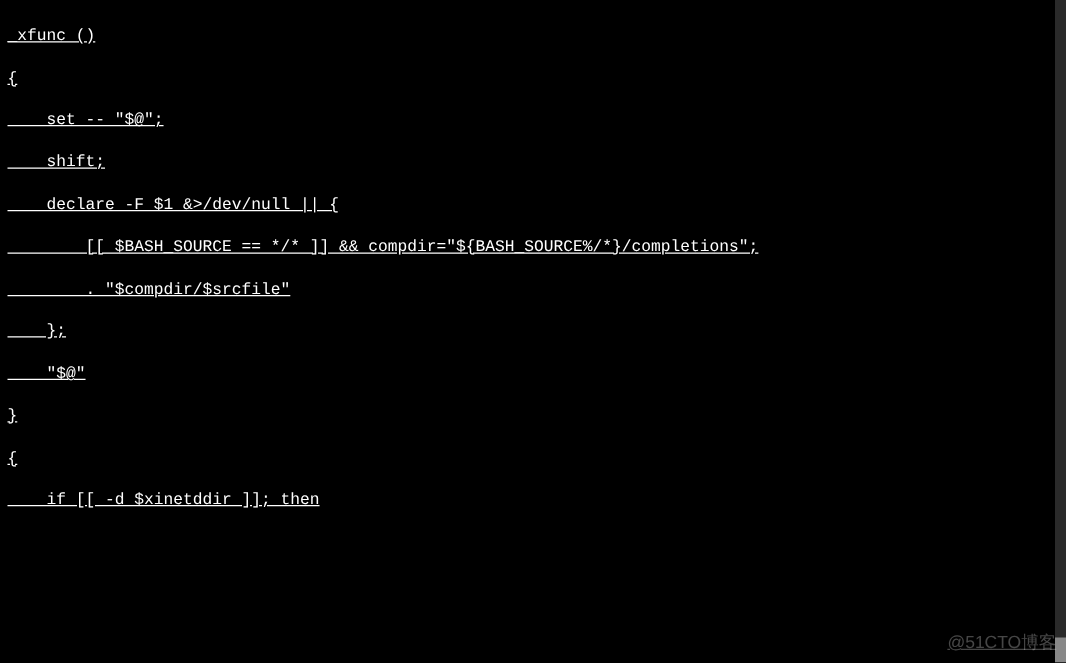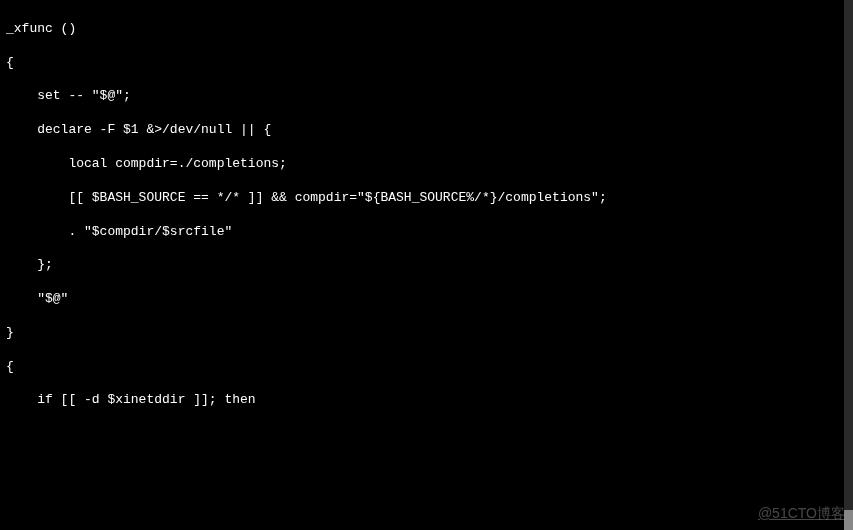--- a/index.html
+++ b/index.html
@@ -19,20 +19,21 @@
       overflow: hidden;
       position: relative;
     }
     .terminal-content {
       white-space: pre;
       font-family: inherit;
     }
     .line {
       display: block;
       min-height: 13px;
+      text-decoration: underline;
     }
     .watermark {
       position: absolute;
       bottom: 8px;
       right: 8px;
       color: rgba(200, 200, 200, 0.35);
       font-size: 14px;
       font-family: sans-serif;
       pointer-events: none;
       text-decoration: underline;
@@ -54,22 +55,22 @@
       background: #888888;
     }
   </style>
 </head>
 <body>
 
 <div class="terminal-content">
 <span class="line">_xfunc ()</span>
 <span class="line">{</span>
 <span class="line">    set -- "$@";</span>
+<span class="line">    shift;</span>
 <span class="line">    declare -F $1 &amp;&gt;/dev/null || {</span>
-<span class="line">        local compdir=./completions;</span>
 <span class="line">        [[ $BASH_SOURCE == */* ]] &amp;&amp; compdir="${BASH_SOURCE%/*}/completions";</span>
 <span class="line">        . "$compdir/$srcfile"</span>
 <span class="line">    };</span>
 <span class="line">    "$@"</span>
 <span class="line">}</span>
 <span class="line">{</span>
 <span class="line">    if [[ -d $xinetddir ]]; then</span>
 
 
 

